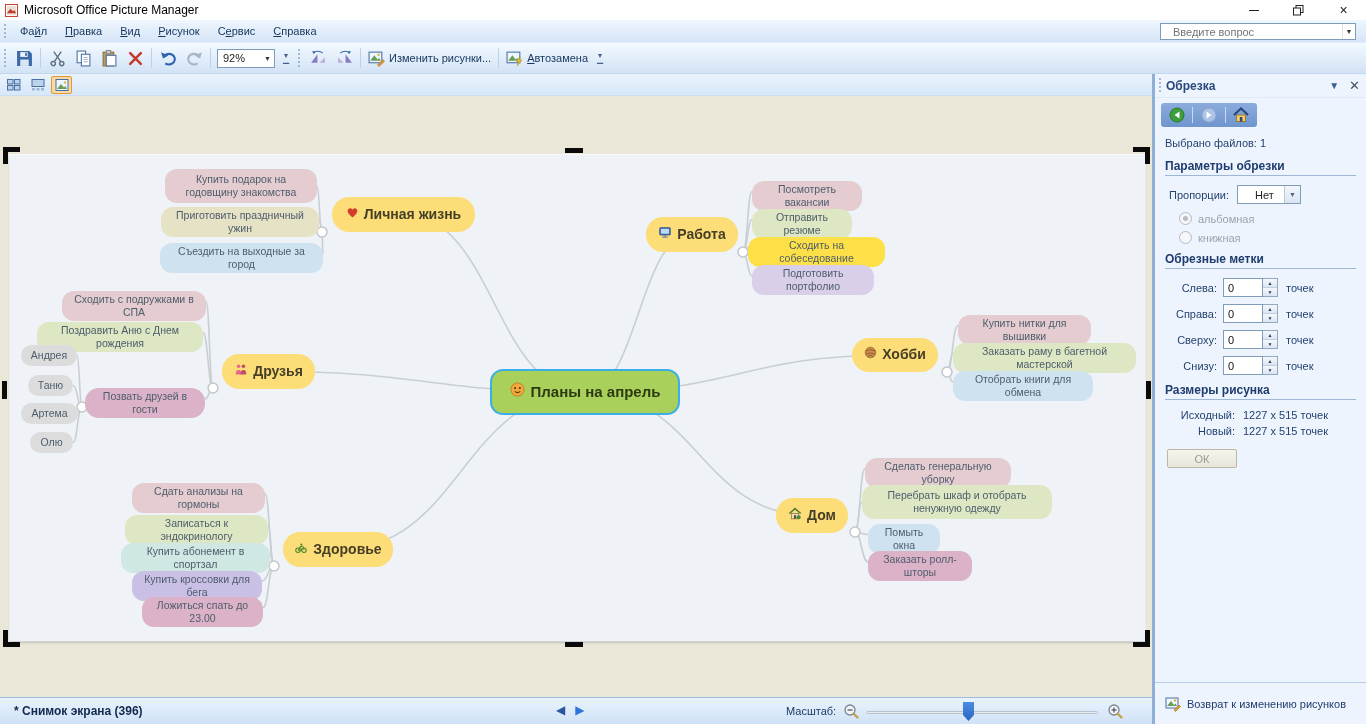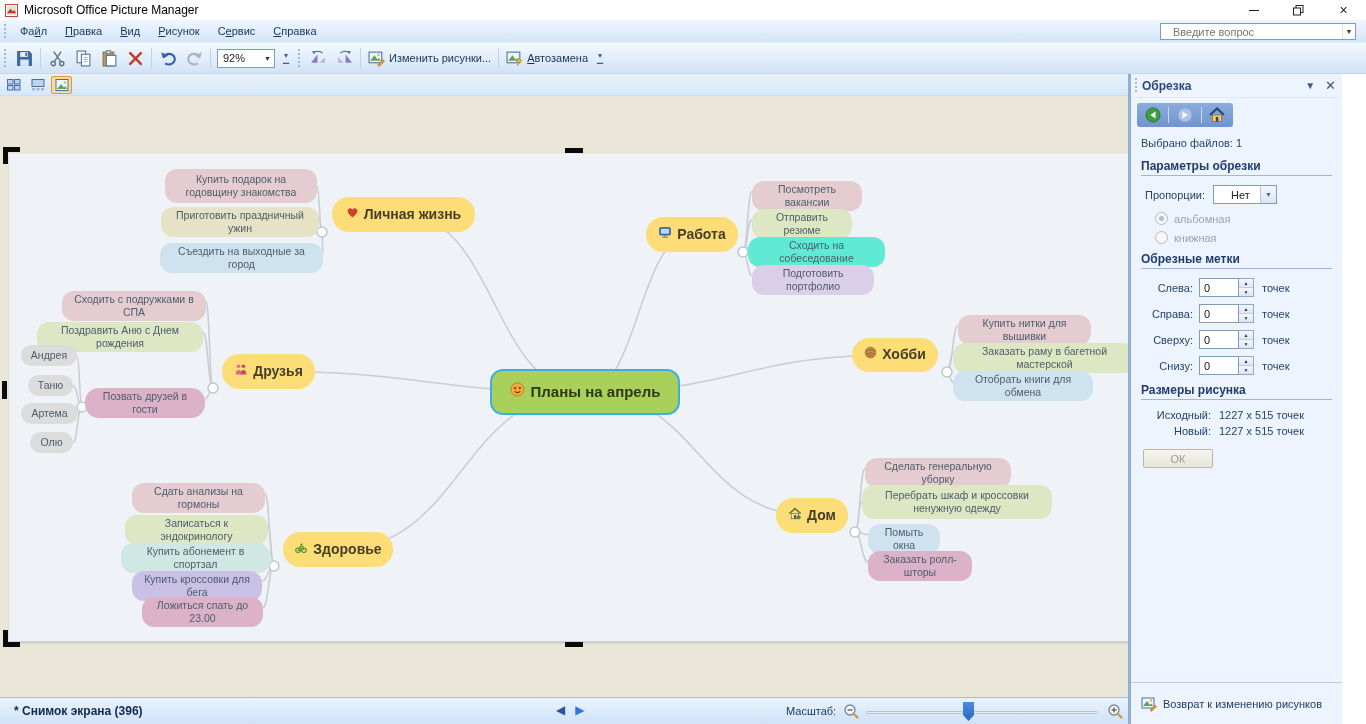--- a/index.html
+++ b/index.html
@@ -58,21 +58,21 @@
   .statusbar { position:absolute; left:0; top:697px; width:1152px; height:27px; background:linear-gradient(#eaf3fd,#cfe2f6); border-top:1px solid #9cbce0; }
   .sb-file { position:absolute; left:14px; top:6px; font-size:12px; font-weight:bold; color:#12284e; }
   .sb-nav { position:absolute; left:556px; top:5px; display:flex; gap:10px; font-size:12px; }
   .sb-prev { color:#2b55a0; } .sb-next { color:#2f74d8; }
   .sb-zoom-label { position:absolute; left:786px; top:7px; font-size:11px; color:#1c3a66; }
   .sb-mag { position:absolute; top:5px; width:17px; height:17px; }
   .sb-track { position:absolute; left:866px; top:13px; width:232px; height:3px; background:#e7ebf0; border:1px solid #b9c2cc; border-radius:2px; }
   .sb-thumb { position:absolute; left:963px; top:4px; width:11px; height:19px; background:linear-gradient(#4d8ce2,#2a64c0); clip-path:polygon(0 0,100% 0,100% 68%,50% 100%,0 68%); }
 
   
-  .taskpane { position:absolute; left:1128px; top:74px; width:214px; height:650px; background:#eef4fd; border-left:3px solid #8fafd6; font-size:11px; color:#24436f; }
+  .taskpane { position:absolute; left:1152px; top:74px; width:214px; height:650px; background:#eef4fd; border-left:3px solid #8fafd6; font-size:11px; color:#24436f; }
   .tp-header { height:24px; display:flex; align-items:center; padding-right:6px; border-bottom:1px solid #dfe9f7; }
   .tp-title { font-weight:bold; font-size:12px; color:#29487d; flex:1; }
   .tp-vee { color:#3b5e96; font-size:10px; margin-right:10px; }
   .tp-close { color:#44536b; font-size:13px; }
   .tp-navbar { margin:5px 0 0 6px; width:96px; height:24px; background:linear-gradient(#8cabdd,#6e95cd); border-radius:3px; display:flex; align-items:center; justify-content:space-evenly; }
   .tp-navsep { width:1px; height:16px; background:#c9daf2; }
   .tp-body { padding:10px 10px 0 10px; }
   .tp-line { margin-bottom:10px; }
   .tp-section { font-weight:bold; font-size:12px; color:#1f3c6e; border-bottom:1px solid #9eb6d8; padding-bottom:2px; margin:8px 0 9px 0; }
   .tp-row { display:flex; align-items:center; margin-bottom:8px; }
@@ -325,21 +325,21 @@
                 <path d="M8 14 C2 9.5 1 6 3 3.8 C5 1.8 7.5 3 8 5 C8.5 3 11 1.8 13 3.8 C15 6 14 9.5 8 14 z" fill="#d23b2e"></path>
               </svg></span>
             <span>Личная жизнь</span>
           </div>
           <div class="mm-node " style="left: 742px; top: 26px; width: 110px; min-height: 21px; background: rgb(228, 204, 209);">
             <span>Посмотреть вакансии</span>
           </div>
           <div class="mm-node " style="left: 742px; top: 54px; width: 100px; min-height: 21px; background: rgb(221, 231, 195);">
             <span>Отправить резюме</span>
           </div>
-          <div class="mm-node " style="left: 738px; top: 82px; width: 137px; min-height: 21px; background: #5eead4;">
+          <div class="mm-node " style="left: 738px; top: 82px; width: 137px; min-height: 21px; background: #fde047;">
             <span>Сходить на собеседование</span>
           </div>
           <div class="mm-node " style="left: 742px; top: 110px; width: 122px; min-height: 22px; background: rgb(218, 207, 233);">
             <span>Подготовить портфолио</span>
           </div>
           <div class="mm-node mm-topic" style="left: 636px; top: 62px; width: 92px; min-height: 35px;">
             <span><svg width="14" height="13" viewBox="0 0 16 16">
                 <rect x="1.5" y="2" width="13" height="9" rx="1" fill="#3f6fb5" stroke="#2a4d86"></rect>
                 <rect x="3" y="3.5" width="10" height="6" fill="#bcd9f2"></rect>
                 <rect x="6.5" y="11" width="3" height="2" fill="#7a8aa0"></rect>
@@ -402,21 +402,21 @@
                 <circle cx="12" cy="11" r="3" fill="none" stroke="#4a8a2a" stroke-width="1.4"></circle>
                 <path d="M4 11 L7 6 L11 6 L12 11 M7 6 L9 11 L4 11" stroke="#4a8a2a" fill="none" stroke-width="1.2"></path>
                 <circle cx="8.5" cy="3.5" r="1.4" fill="#4a8a2a"></circle>
               </svg></span>
             <span>Здоровье</span>
           </div>
           <div class="mm-node " style="left: 855px; top: 303px; width: 146px; min-height: 21px; background: rgb(228, 204, 209);">
             <span>Сделать генеральную уборку</span>
           </div>
           <div class="mm-node " style="left: 852px; top: 330px; width: 190px; min-height: 34px; background: rgb(221, 231, 195);">
-            <span>Перебрать шкаф и кроссовки ненужную одежду</span>
+            <span>Перебрать шкаф и отобрать ненужную одежду</span>
           </div>
           <div class="mm-node " style="left: 858px; top: 369px; width: 72px; min-height: 21px; background: rgb(207, 226, 240); align-items: flex-end;">
             <span>Помыть окна</span>
           </div>
           <div class="mm-node " style="left: 858px; top: 396px; width: 104px; min-height: 22px; background: rgb(220, 178, 200);">
             <span>Заказать ролл-шторы</span>
           </div>
           <div class="mm-node mm-topic" style="left: 766px; top: 343px; width: 72px; min-height: 35px;">
             <span><svg width="14" height="13" viewBox="0 0 16 16">
                 <path d="M1 8 L8 2 L15 8" fill="none" stroke="#5a7a3a" stroke-width="2"></path>

